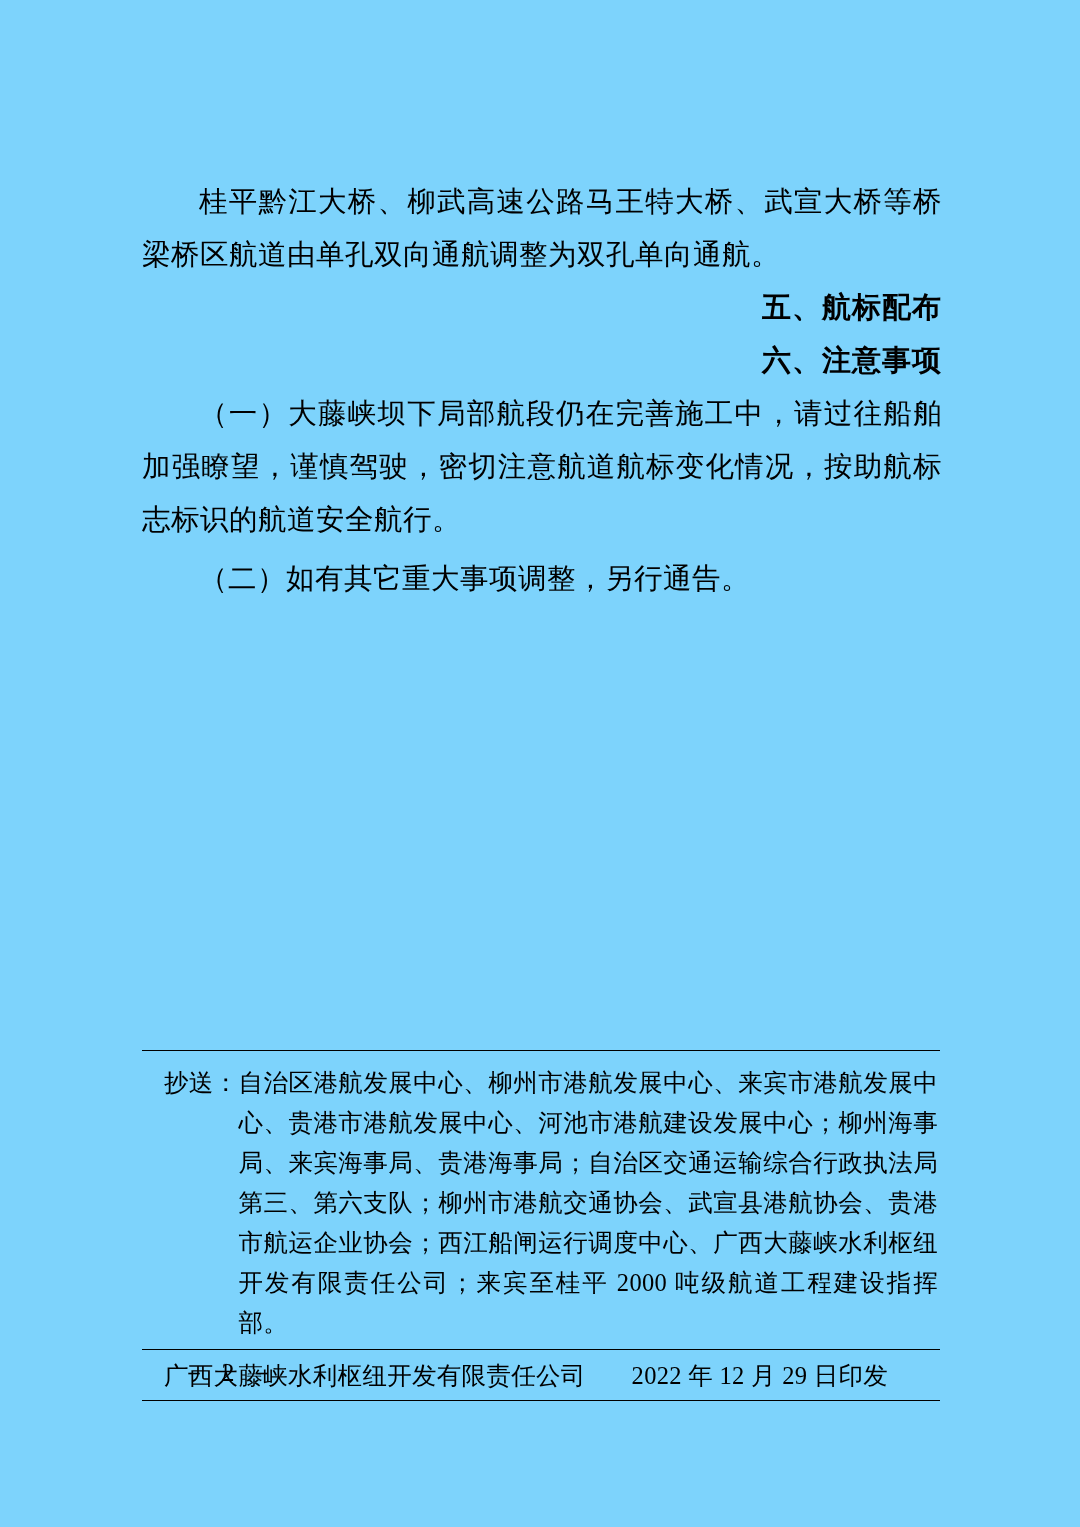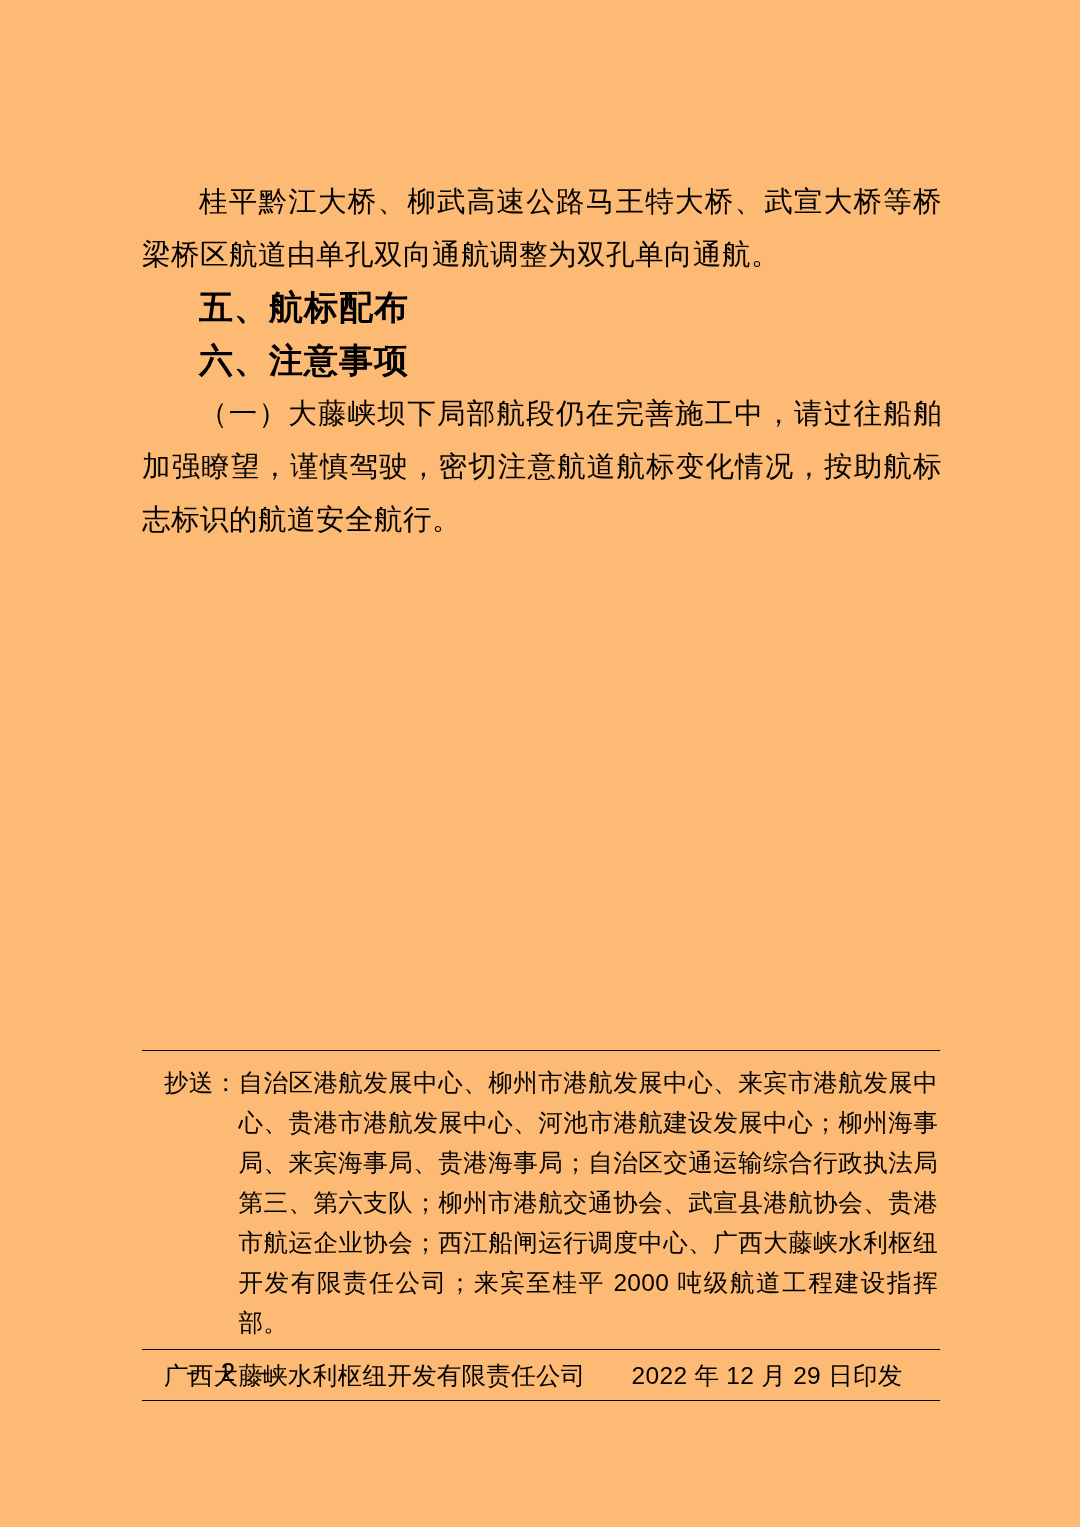--- a/index.html
+++ b/index.html
@@ -4,22 +4,22 @@
 <style>
   html, body {
     margin: 0;
     padding: 0;
     background: #ffffff;
   }
   .page {
     position: relative;
     width: 1080px;
     height: 1527px;
-    background: #fdba74;
-    font-family: Liberation Sans, sans-serif;
+    background: #7dd3fc;
+    font-family: Liberation Serif, serif;
     color: #000000;
     overflow: hidden;
   }
   .content {
     position: absolute;
     left: 142px;
     top: 175px;
     width: 800px;
   }
   .para {
@@ -27,26 +27,27 @@
     line-height: 53px;
     text-align: justify;
     text-justify: inter-ideograph;
     letter-spacing: 0.5px;
     margin: 0 0 0 0;
   }
   .para.indent {
     text-indent: 57px;
   }
   .heading {
-    font-size: 34px;
+    font-size: 29px;
     line-height: 53px;
     font-weight: bold;
     text-indent: 57px;
     letter-spacing: 1px;
     margin: 0;
+    text-align: right;
   }
   .spacer-sm { height: 6px; }
 
   .signature-block {
     position: absolute;
     left: 142px;
     top: 828px;
     width: 800px;
     text-align: right;
   }
@@ -124,20 +125,21 @@
 <body>
 
 <div class="page">
 
   <div class="content">
     <p class="para indent">桂平黔江大桥、柳武高速公路马王特大桥、武宣大桥等桥梁桥区航道由单孔双向通航调整为双孔单向通航。</p>
     <p class="heading">五、航标配布</p>
     <p class="heading">六、注意事项</p>
     <p class="para indent">（一）大藤峡坝下局部航段仍在完善施工中，请过往船舶加强瞭望，谨慎驾驶，密切注意航道航标变化情况，按助航标志标识的航道安全航行。</p>
     <div class="spacer-sm"></div>
+    <p class="para indent">（二）如有其它重大事项调整，另行通告。</p>
   </div>
 
 
   <div class="footer">
     <div class="rule"></div>
     <div class="cc-block">
       <div class="cc-label">抄送：</div>
       <div class="cc-body">自治区港航发展中心、柳州市港航发展中心、来宾市港航发展中心、贵港市港航发展中心、河池市港航建设发展中心；柳州海事局、来宾海事局、贵港海事局；自治区交通运输综合行政执法局第三、第六支队；柳州市港航交通协会、武宣县港航协会、贵港市航运企业协会；西江船闸运行调度中心、广西大藤峡水利枢纽开发有限责任公司；来宾至桂平 2000 吨级航道工程建设指挥部。</div>
     </div>
     <div class="rule"></div>

